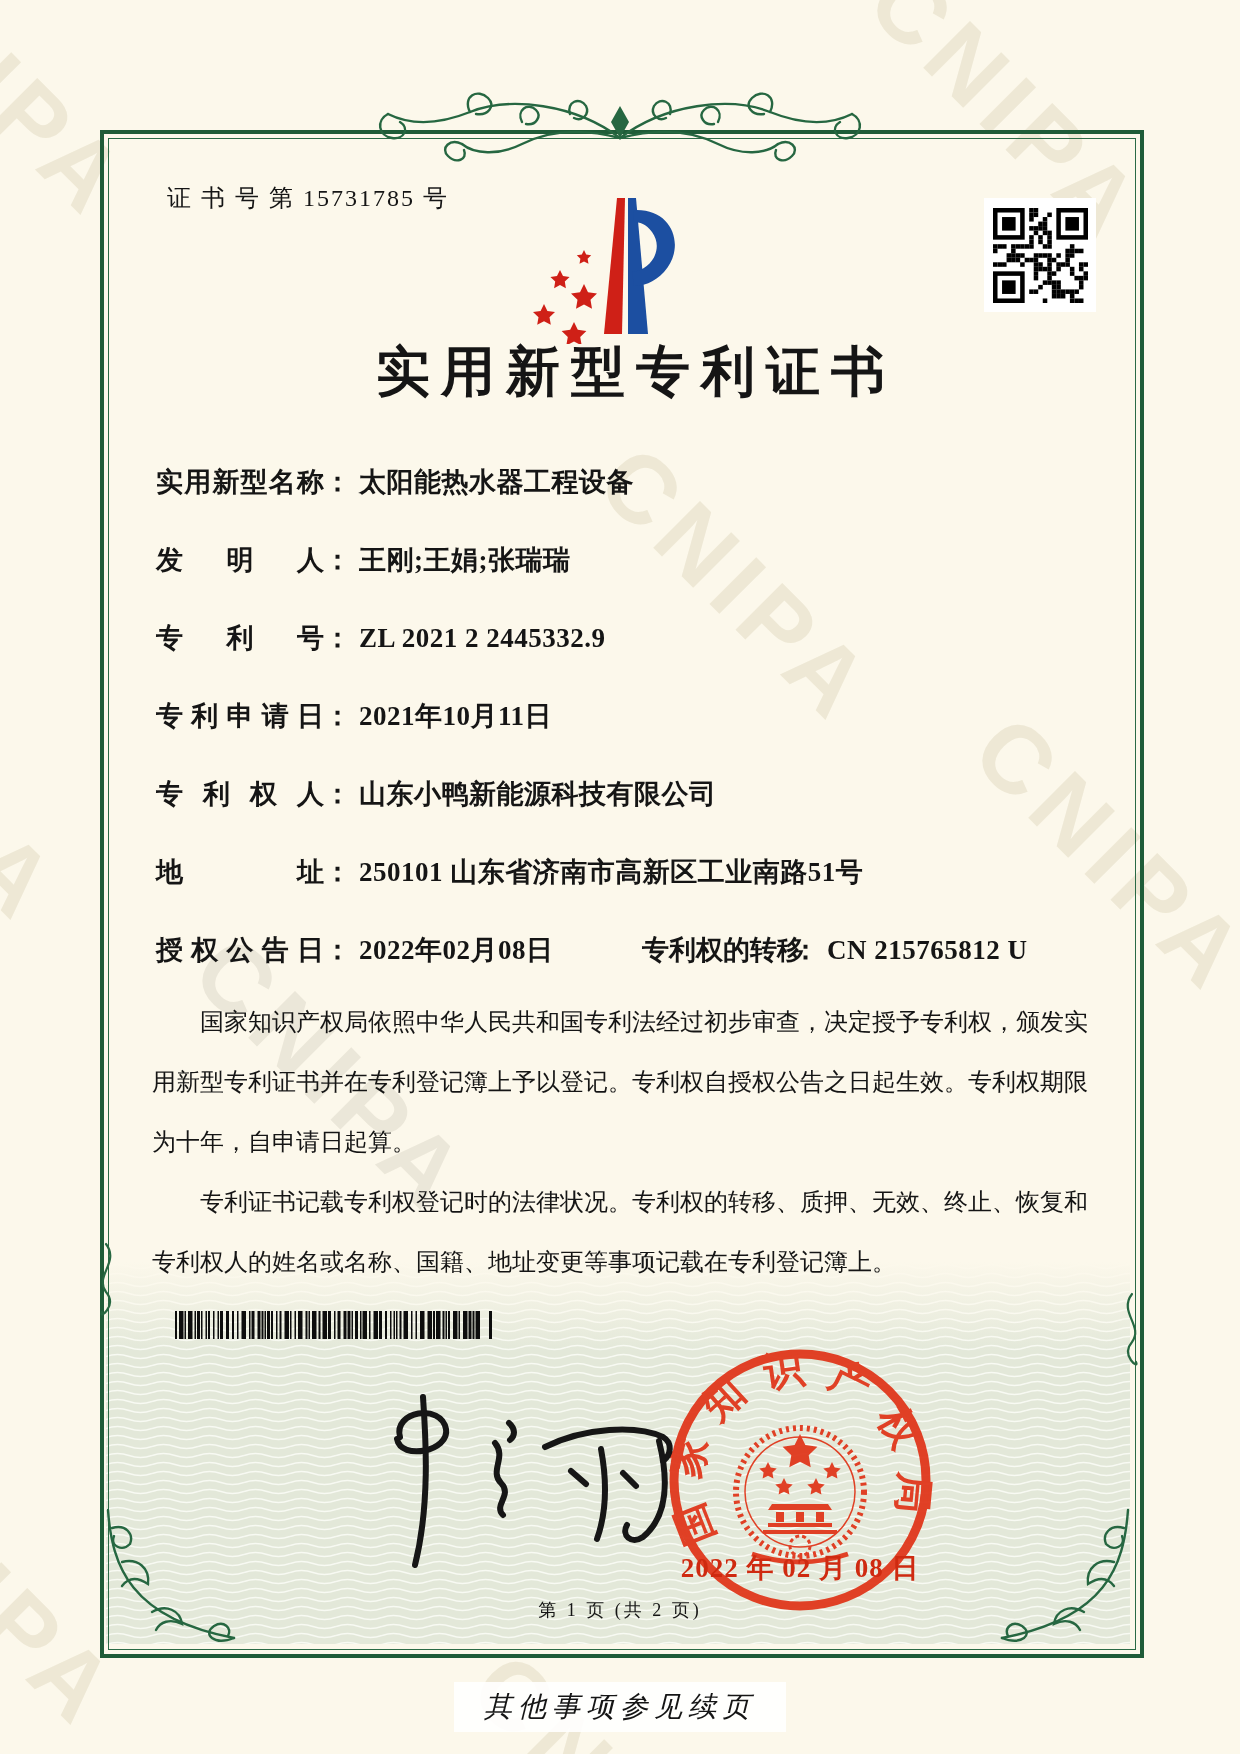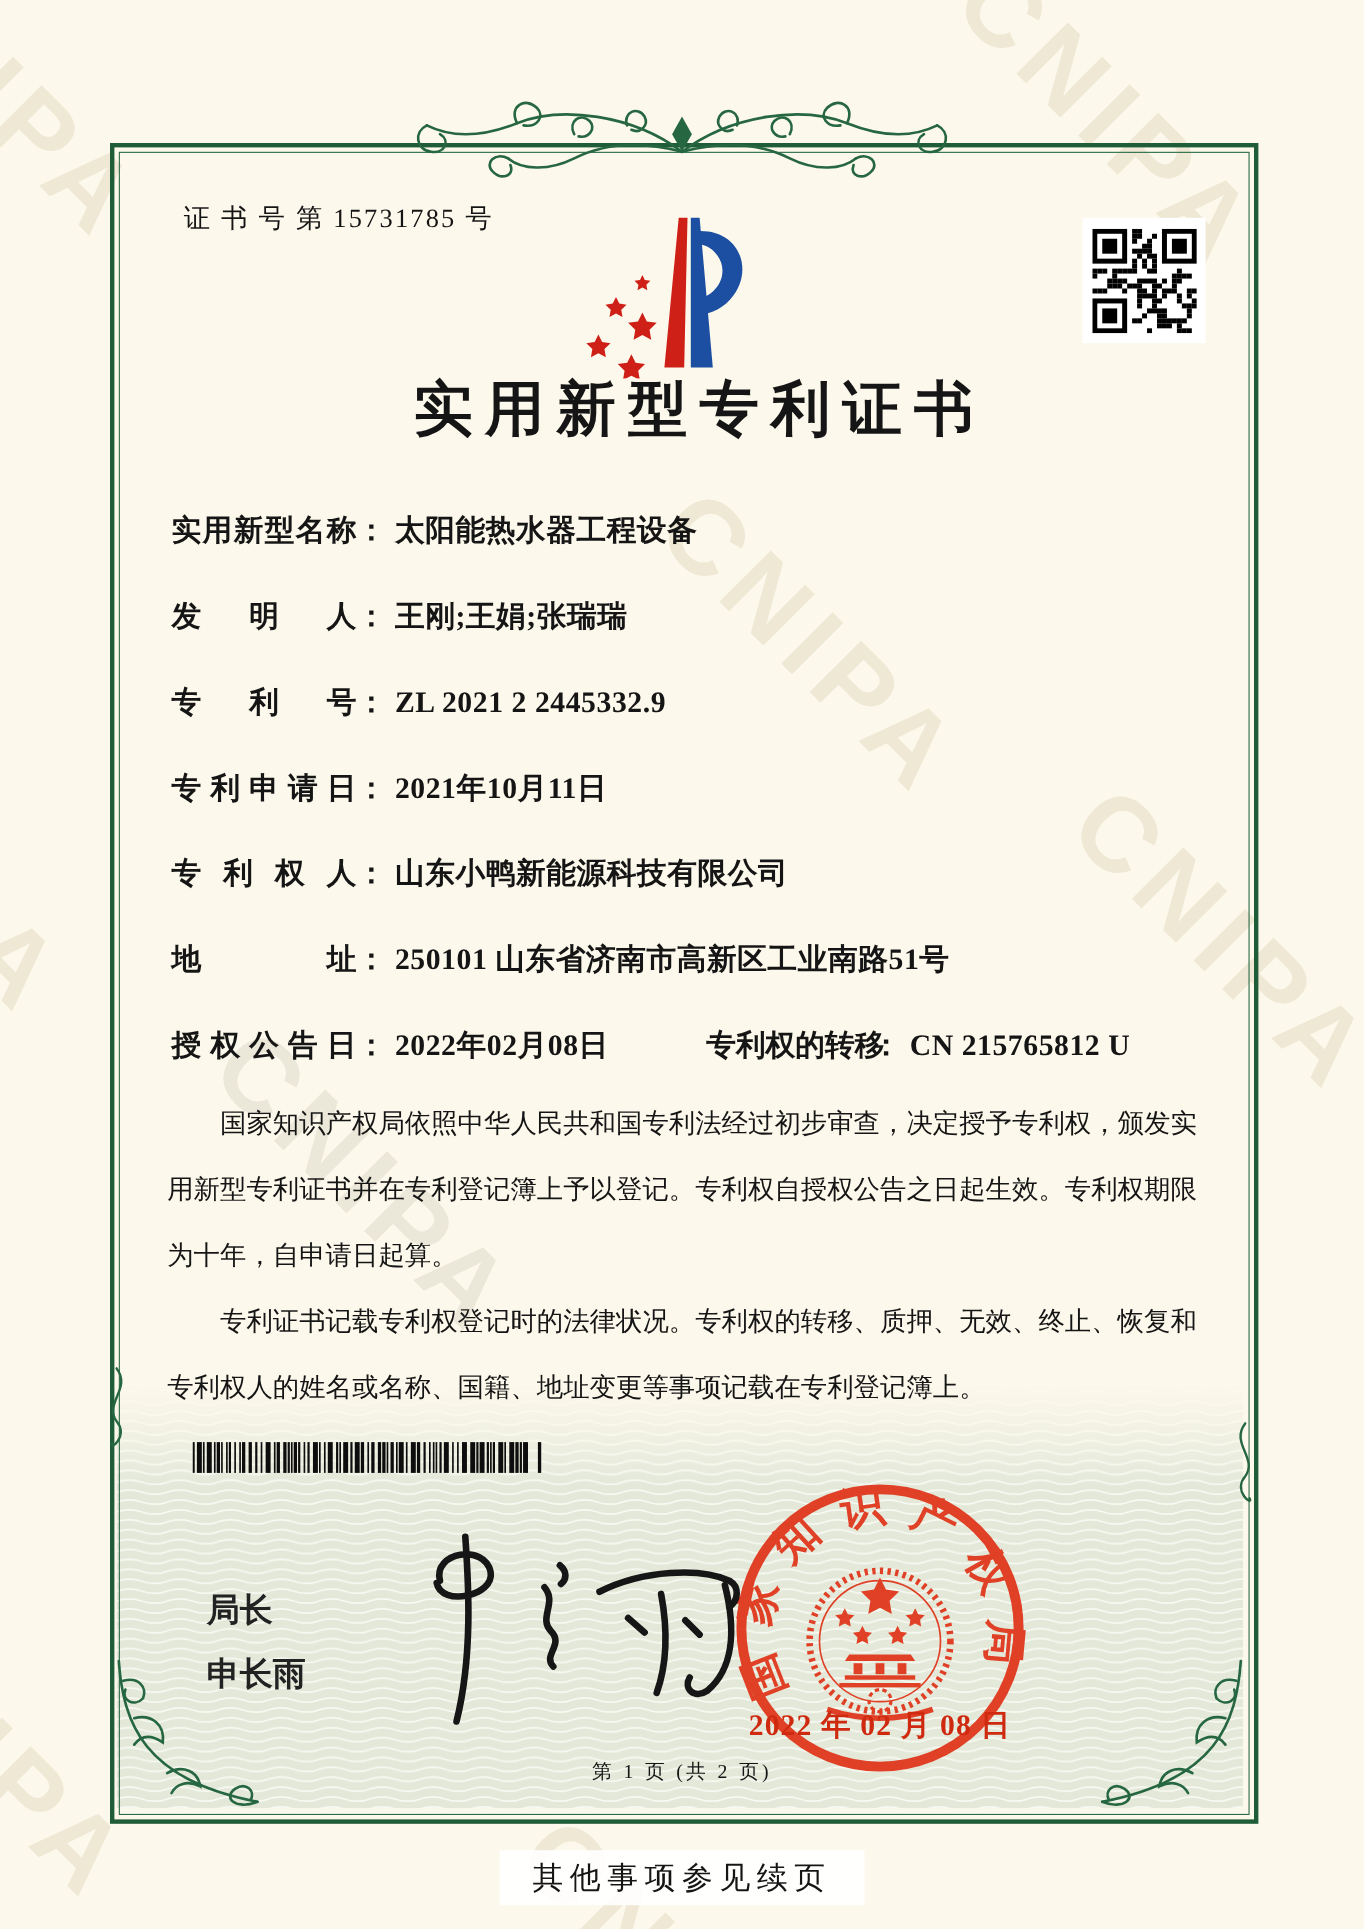--- a/index.html
+++ b/index.html
@@ -53,21 +53,21 @@
   .signature{position:absolute;left:345px;top:1385px;z-index:4;}
   
   .seal{position:absolute;left:666px;top:1346px;width:268px;height:268px;z-index:3;opacity:.93;}
   .sealdate{position:absolute;left:664px;top:1550px;width:272px;text-align:center;z-index:5;
     font-size:27px;font-weight:600;letter-spacing:1px;color:#cf2a10;}
   
   .pageinfo{position:absolute;left:0;top:1598px;width:100%;text-align:center;
     font-size:18px;letter-spacing:3px;z-index:3;}
   .contnote{position:absolute;left:0;top:1682px;width:100%;text-align:center;z-index:3;}
   .contnote span{display:inline-block;background:rgba(255,255,255,.9);padding:6px 30px;
-    font-size:28px;letter-spacing:6px;}
+    font-size:28px;letter-spacing:6px;font-style:italic;}
 </style>
 </head>
 <body>
 
 <div class="page">
 
   <div class="wm" style="left:-90px;top:-80px">CNIPA</div>
   <div class="wm" style="left:925px;top:-55px">CNIPA</div>
   <div class="wm" style="left:655px;top:425px">CNIPA</div>
   <div class="wm" style="left:-160px;top:625px">CNIPA</div>
@@ -373,24 +373,20 @@
       <rect x="273" y="0" width="2" height="28" fill="#0d0d0d"></rect>
       <rect x="278" y="0" width="4.5" height="28" fill="#0d0d0d"></rect>
       <rect x="283.5" y="0" width="1.5" height="28" fill="#0d0d0d"></rect>
       <rect x="288" y="0" width="4.5" height="28" fill="#0d0d0d"></rect>
       <rect x="293.5" y="0" width="3" height="28" fill="#0d0d0d"></rect>
       <rect x="297.5" y="0" width="2" height="28" fill="#0d0d0d"></rect>
       <rect x="300.5" y="0" width="4.5" height="28" fill="#0d0d0d"></rect>
       <rect x="314" y="0" width="3" height="28" fill="#0d0d0d"></rect>
     </svg>
 
-  <div class="director">
-    <div>局长</div>
-    <div>申长雨</div>
-  </div>
 
   <svg class="signature" width="335" height="190" viewBox="0 0 335 190">
     <g stroke="#161616" fill="none" stroke-width="6" stroke-linecap="round" stroke-linejoin="round">
       <path d="M55,52 C48,26 96,18 101,44 C105,66 56,76 52,54"></path>
       <path d="M78,12 C81,55 85,120 70,180"></path>
       <path d="M150,58 C162,72 144,86 156,98 C168,110 148,120 158,130"></path>
       <path d="M164,38 C171,44 170,51 165,55"></path>
       <path d="M200,62 C240,42 292,40 318,52 C328,58 326,70 318,76"></path>
       <path d="M314,56 C324,96 322,132 298,152 C286,160 276,150 282,140"></path>
       <path d="M256,64 C262,96 262,126 252,154"></path>

